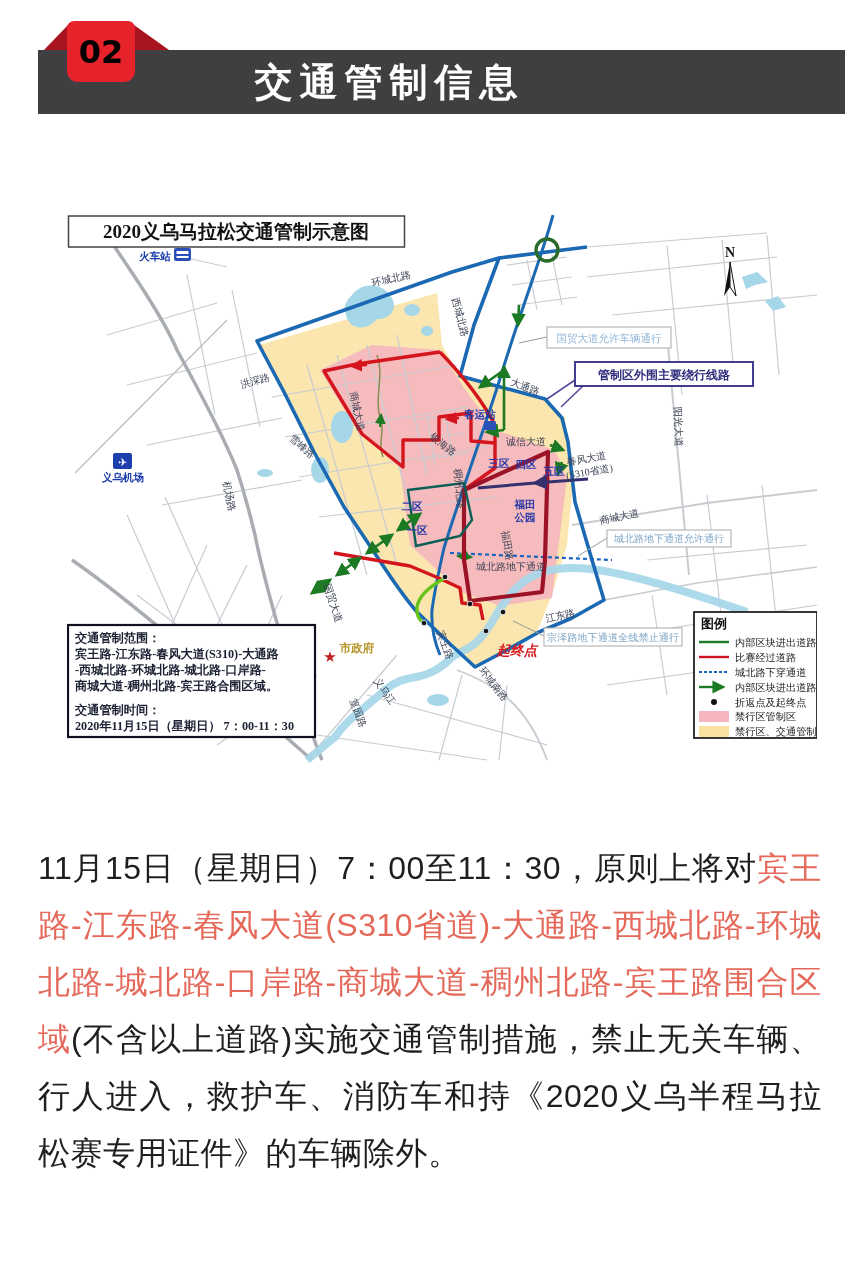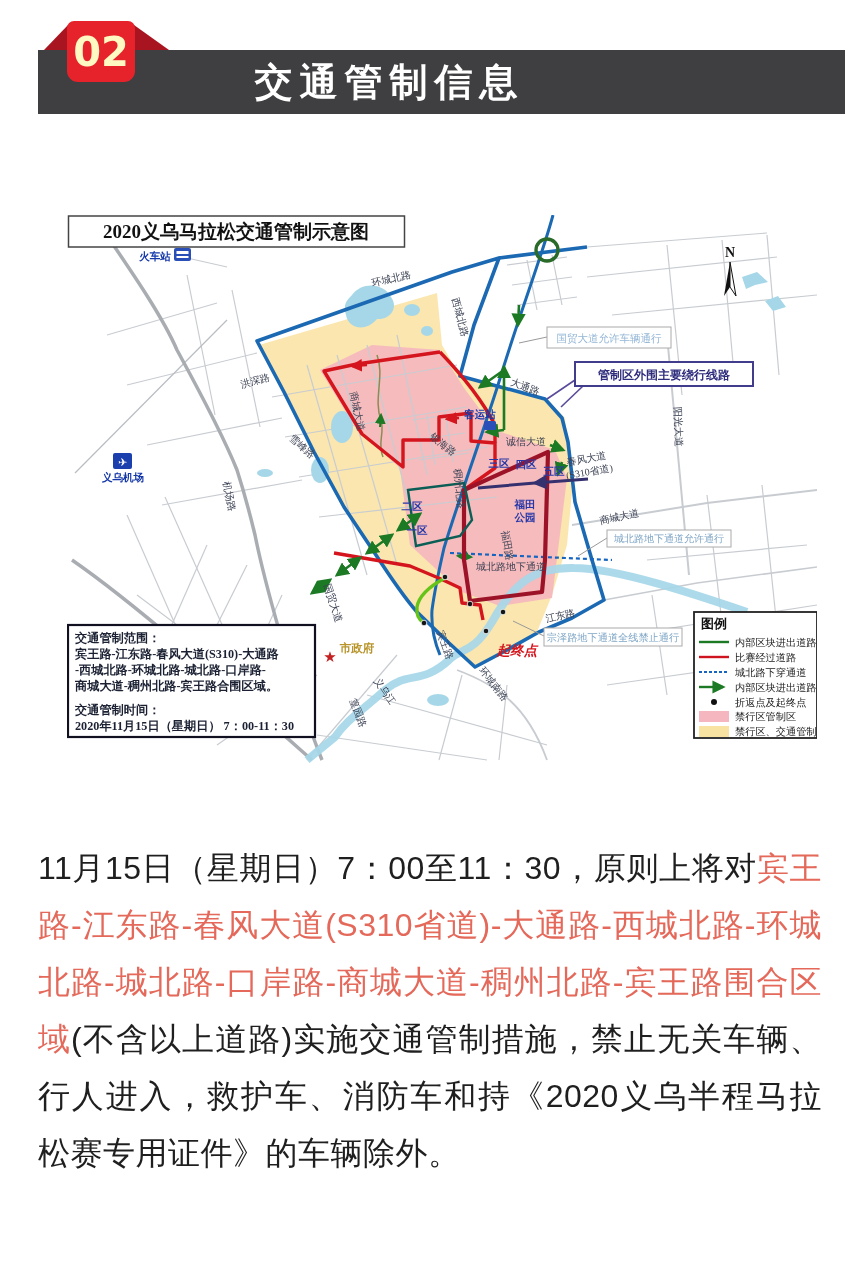--- a/index.html
+++ b/index.html
@@ -5,21 +5,21 @@
   html,body{margin:0;padding:0;background:#fff;}
   .page{position:relative;width:858px;height:1280px;background:#ffffff;overflow:hidden;
         font-family:"Liberation Sans","DejaVu Sans",sans-serif;padding-left:20px;}
   
   .banner{position:absolute;left:38px;top:50px;width:807px;height:64px;background:#3f3f41;}
   .banner-title{position:absolute;left:0;top:0;width:100%;height:64px;line-height:64px;
         text-align:center;color:#fff;font-size:38px;font-weight:bold;letter-spacing:7px;
         transform:translateX(-52px);}
   .badge{position:absolute;left:67px;top:21px;width:68px;height:61px;background:#e6222b;
         border-radius:7px 7px 11px 11px;z-index:3;display:flex;align-items:center;justify-content:center;
-        color:#fef9c3;font-size:40px;font-weight:bold;font-family:"DejaVu Sans",sans-serif;}
+        color:#000000;font-size:32px;font-weight:bold;font-family:"DejaVu Sans",sans-serif;}
   .ribbon-left{position:absolute;left:44px;top:25px;width:24px;height:25px;background:#a81520;
         clip-path:polygon(100% 0,100% 100%,0 100%);z-index:2;}
   .ribbon-right{position:absolute;left:134px;top:25px;width:35px;height:25px;background:#a81520;
         clip-path:polygon(0 0,100% 100%,0 100%);z-index:2;}
   
   .map-wrap{position:absolute;left:67px;top:215px;width:750px;height:550px;}
   .map-wrap svg{display:block;}
   text{user-select:none;}
   .rl{font-family:"Liberation Serif","DejaVu Serif",serif;fill:#3c4254;font-size:10px;}
   .pl{font-family:"Liberation Serif","DejaVu Serif",serif;fill:#1538a8;font-weight:bold;font-size:10.5px;}

